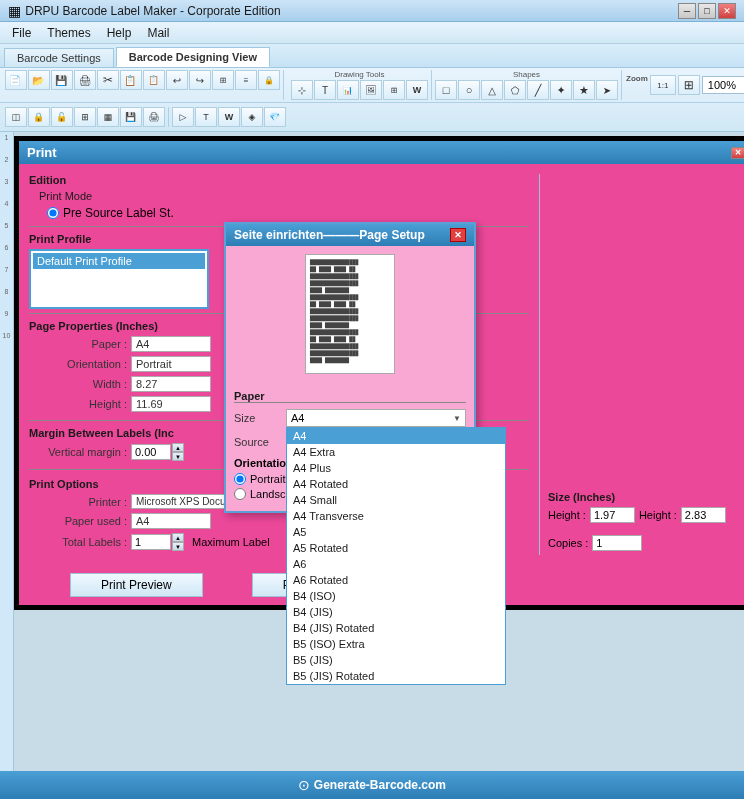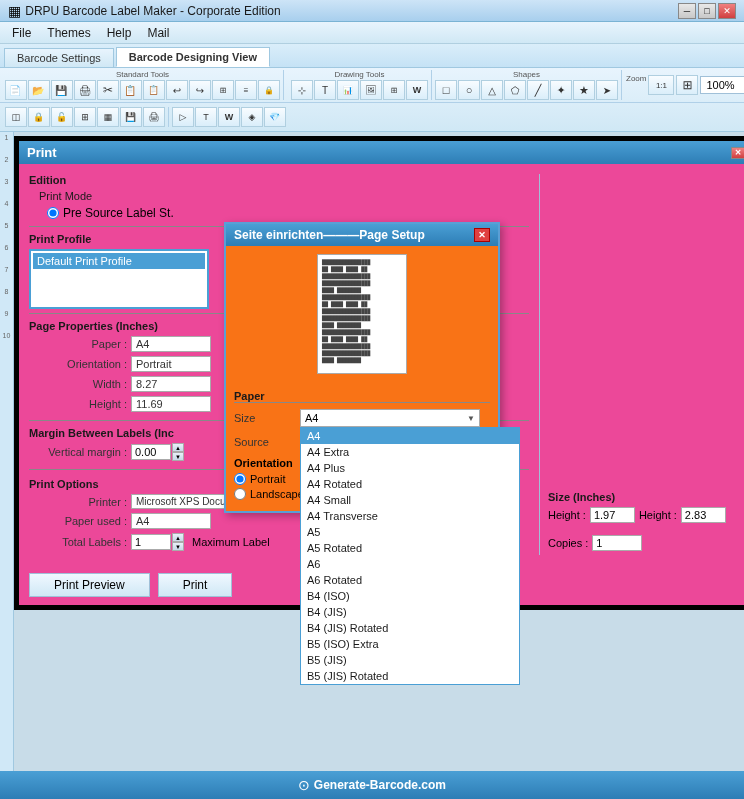--- a/index.html
+++ b/index.html
@@ -174,33 +174,34 @@
     .print-options-section {
       margin-top: 8px;
     }
 
     .print-bottom-btns {
       display: flex;
       gap: 8px;
       padding: 8px 10px;
     }
     .print-btn {
-      padding: 4px 24px;
+      padding: 4px 30px;
       background: linear-gradient(to bottom, #f0f8ff, #d0e8f5);
       border: 1px solid #a0c0d8;
       font-size: 12px;
       cursor: pointer;
+      margin-left: 41px;
     }
 
     .page-setup-dialog {
       position: absolute;
       top: 90px;
       left: 210px;
-      width: 276px;
-      background: #f97316;
+      width: 252px;
+      background: #f9a8d4;
       border: 2px solid #5a9fd5;
       box-shadow: 3px 3px 8px rgba(0,0,0,0.3);
       z-index: 100;
       pointer-events: all;
     }
     .page-setup-title {
       background: linear-gradient(to bottom, #4a9fd5, #2d7db5);
       color: white;
       padding: 4px 8px;
       font-size: 12px;
@@ -475,20 +476,21 @@
     .zoom-group {
       display: flex;
       align-items: center;
       padding: 0 4px;
       gap: 2px;
     }
     .zoom-label {
       font-size: 8px;
       color: #555;
       margin-bottom: 13px;
+      font-weight: bold;
     }
 
     .print-right {
       width: 200px;
       border-left: 1px solid #a0c0d8;
       padding-left: 8px;
     }
 
     .print-labels-row {
       display: flex;
@@ -521,21 +523,20 @@
 
 <div class="tab-bar">
   <div class="tab">Barcode Settings</div>
   <div class="tab active">Barcode Designing View</div>
 </div>
 
 <div class="toolbar-full">
   <div class="toolbar-inner">
 
     <div class="tb-group">
-      <span class="tb-group-label">Standard Tools</span>
       <div class="tb-buttons">
         <div class="tbtn">📄</div>
         <div class="tbtn">📂</div>
         <div class="tbtn">💾</div>
         <div class="tbtn">🖨</div>
         <div class="tbtn" style="font-size:12px;">✂</div>
         <div class="tbtn">📋</div>
         <div class="tbtn" style="font-size:9px;">📋</div>
         <div class="tbtn">↩</div>
         <div class="tbtn">↪</div>

